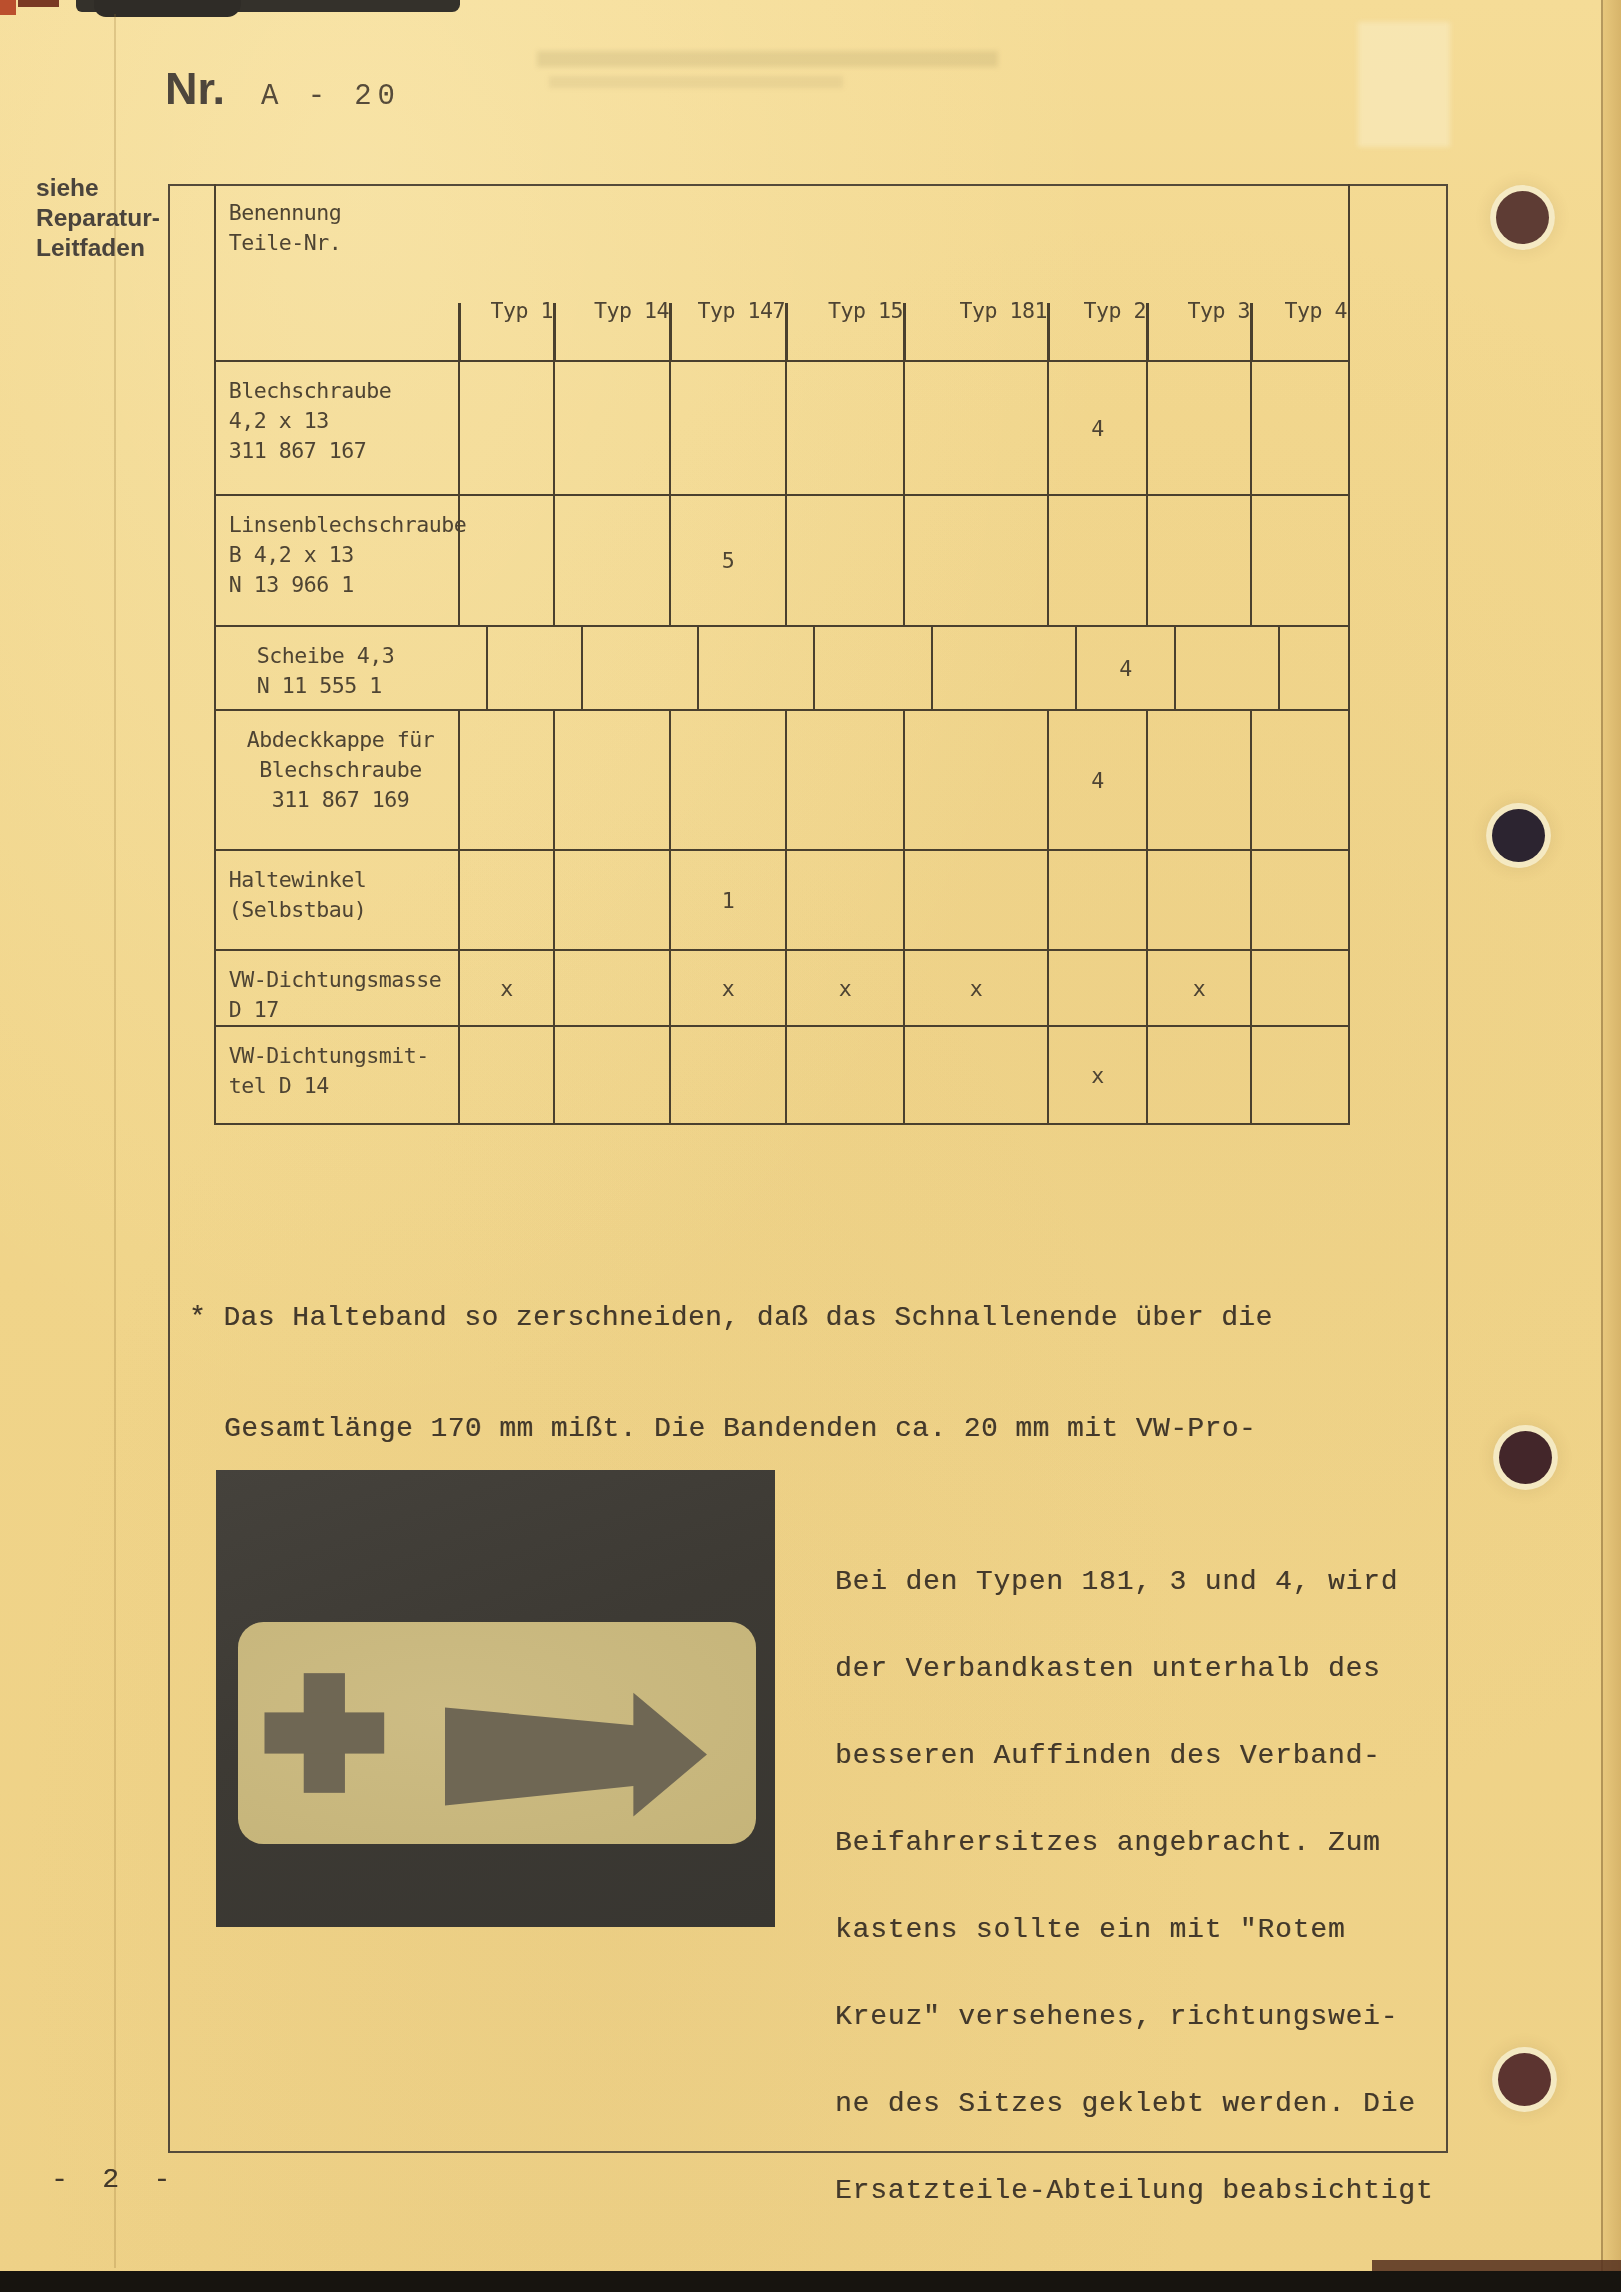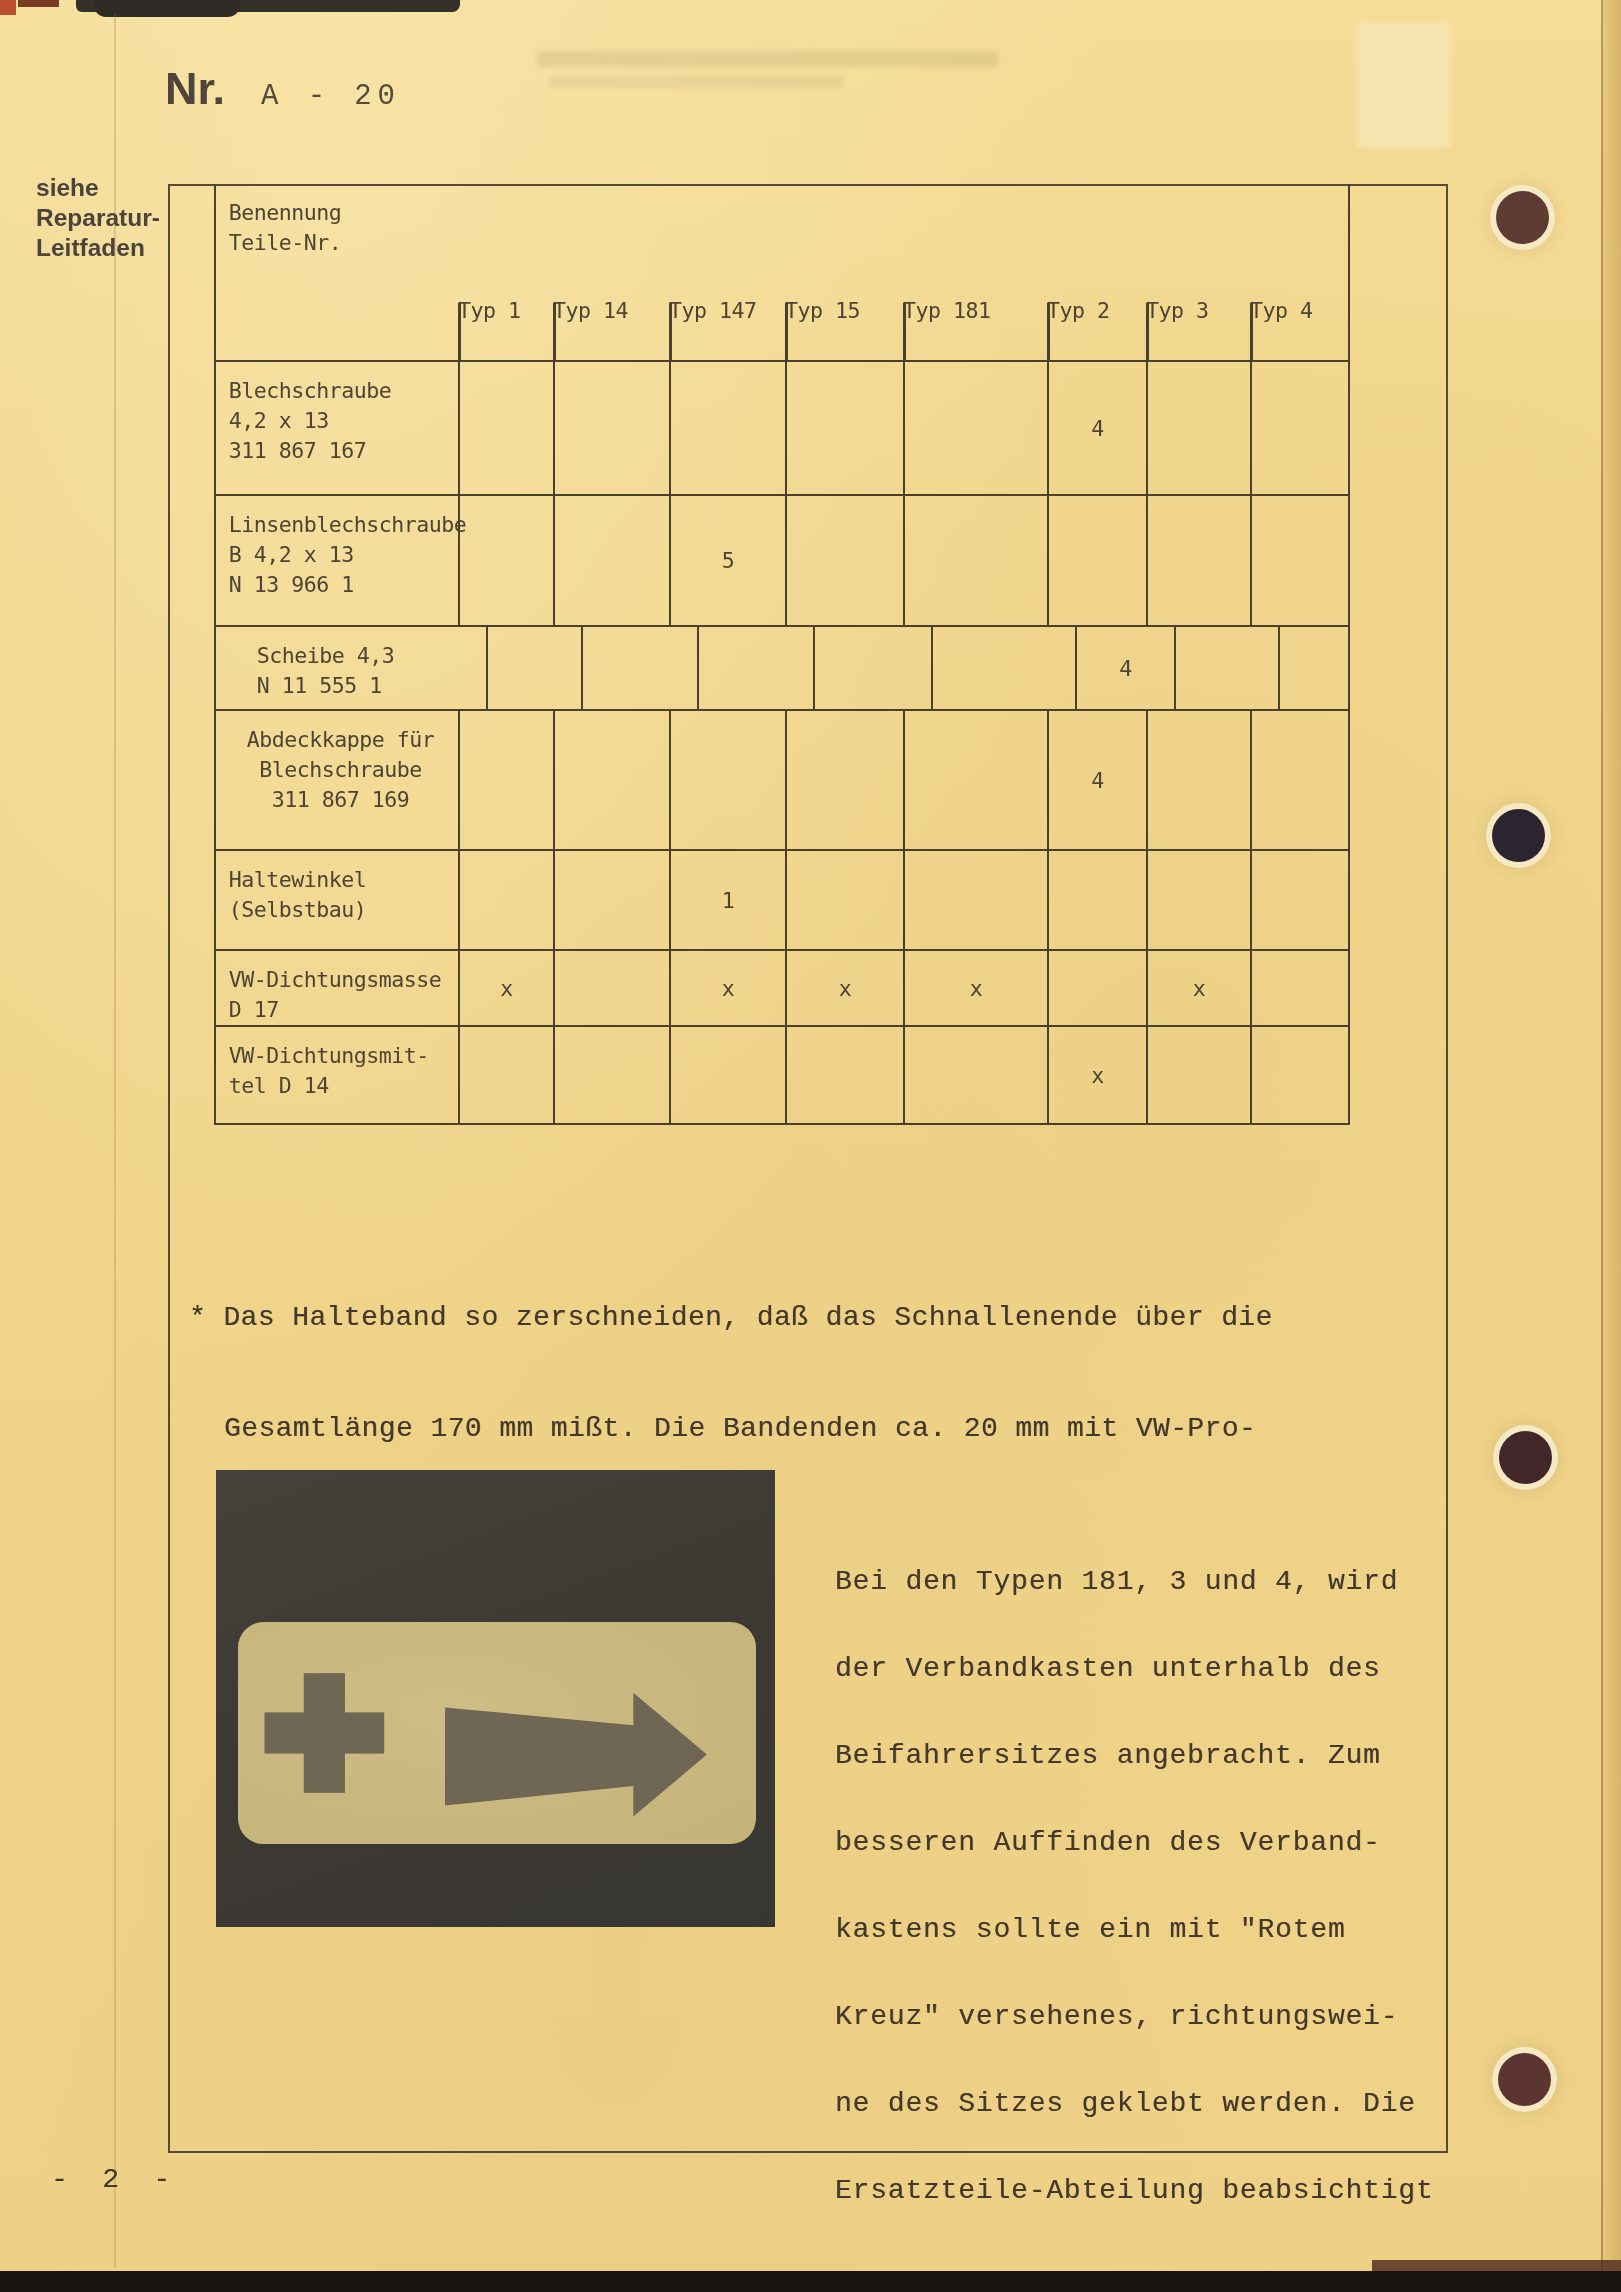--- a/index.html
+++ b/index.html
@@ -43,21 +43,21 @@
   .vwtable{position:absolute;left:214px;top:184px;width:1136px;border-left:2.9px solid var(--line);
     border-right:2.9px solid var(--line);border-bottom:2.9px solid var(--line);
     font-size:21.6px;letter-spacing:-0.5px;color:var(--tink)}
   .trow{display:grid;grid-template-columns:242px 95px 116px 116px 118px 144px 99px 104px 97px}
   .trow + .trow{border-top:2.9px solid var(--line)}
   .tcell{position:relative;overflow:visible}
   .trow:not(.header) .tcell:not(:first-child){border-left:2.9px solid var(--line)}
   .trow.header .tcell:not(:first-child)::before{content:"";position:absolute;left:0;top:119px;bottom:0;width:2.9px;background:var(--line)}
   .namecell{padding:13.7px 5.9px 0 12.7px;line-height:30px}
   .hdrname{display:flex;flex-direction:column;justify-content:flex-start;padding-bottom:7.8px}
-  .hdrcell{display:flex;align-items:flex-end;justify-content:flex-start}
+  .hdrcell{display:flex;align-items:flex-end;justify-content:flex-end}
   .typlabel{margin-bottom:37px;white-space:nowrap}
   .valcell{display:flex;align-items:center;justify-content:center}
   
   .type{font-family:"Liberation Mono",monospace;color:#43392b;text-shadow:0.4px 0.4px 0 rgba(62,52,36,.5)}
   .footnote{position:absolute;left:189px;top:1225px;font-size:28px;line-height:37px;letter-spacing:0.4px;white-space:pre}
   .footnote .cont{padding-left:35px}
   .bodytext{position:absolute;left:835px;top:1509px;font-size:28px;line-height:29px;letter-spacing:0.8px;white-space:pre}
   .pagenum{position:absolute;left:51px;top:2164px;font-size:28px;letter-spacing:8.8px}
   
   .photo{position:absolute;left:216px;top:1470px;width:559px;height:457px;
@@ -242,22 +242,22 @@
           </g>
           <polygon points="211,87 403,105 403,72 478,135 403,198 403,167 211,187"></polygon>
         </g>
       </svg>
     </div>
   </div>
 
   <div class="bodytext type">
     <div>Bei den Typen 181, 3 und 4, wird</div>
     <div>der Verbandkasten unterhalb des</div>
+    <div>besseren Auffinden des Verband-</div>
     <div>Beifahrersitzes angebracht. Zum</div>
-    <div>besseren Auffinden des Verband-</div>
     <div>kastens sollte ein mit "Rotem</div>
     <div>Kreuz" versehenes, richtungswei-</div>
     <div>ne des Sitzes geklebt werden. Die</div>
     <div>Ersatzteile-Abteilung beabsichtigt</div>
     
     
   </div>
 
   <div class="pagenum type">- 2 -</div>
 

